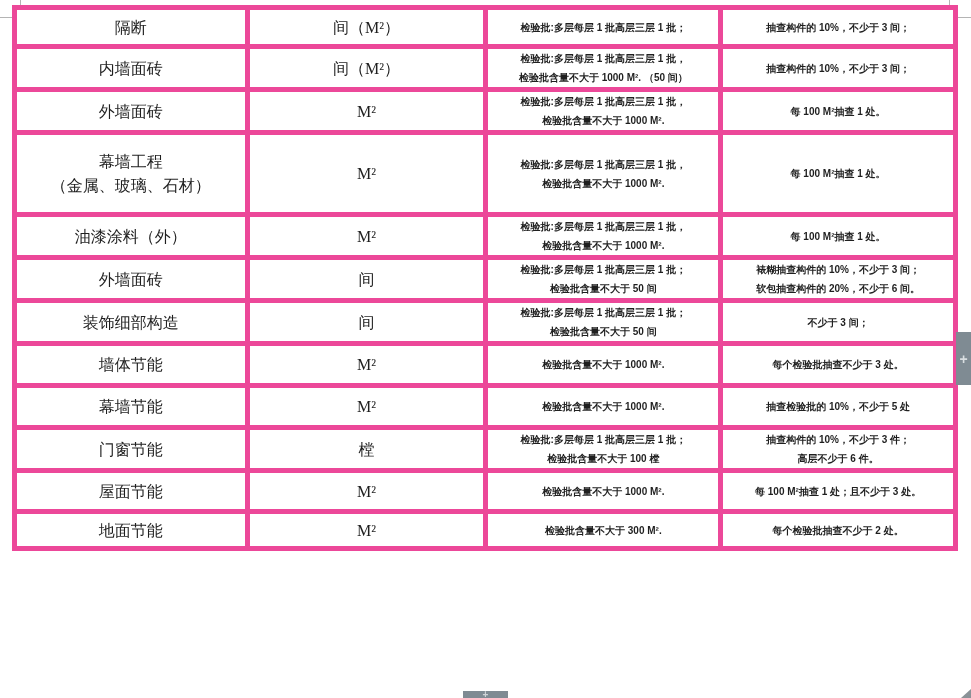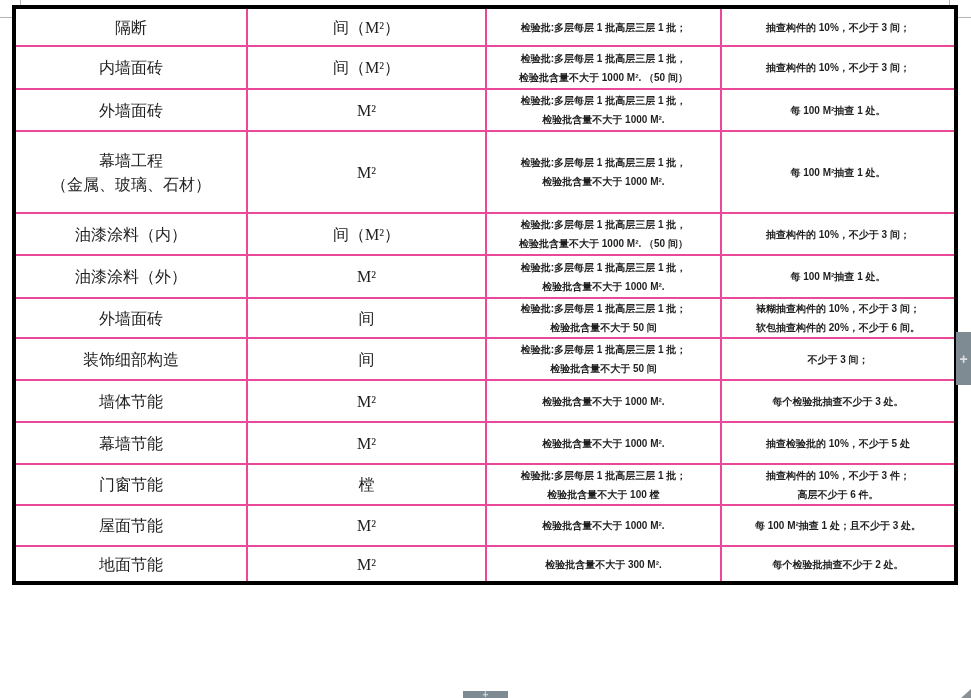--- a/index.html
+++ b/index.html
@@ -11,21 +11,21 @@
   .crop{position:absolute;background:#b4b4b4;}
   .crop.h{height:1px;}
   .crop.v{width:1px;}
   
   table.doc-table{
     position:absolute;left:12px;top:5px;width:946px;
     border-collapse:collapse;table-layout:fixed;
     border:4px solid #000000;
   }
   table.doc-table td{
-    border:2px solid #ec4899;
+    border:5px solid #ec4899;
     vertical-align:middle;text-align:center;
     overflow:hidden;padding:0 3px;
   }
   td.c-item,td.c-unit{
     font-family:"Liberation Serif", serif;
     font-size:16px;line-height:21px;
   }
   td.c-batch,td.c-sampling{
     font-family:"Liberation Sans", sans-serif;
     font-weight:bold;font-size:10px;line-height:19px;
@@ -112,33 +112,20 @@
         </td>
         <td class="c-unit">M²</td>
         <td class="c-batch">
           <div>检验批:多层每层 1 批高层三层 1 批，</div>
           <div>检验批含量不大于 1000 M².</div>
         </td>
         <td class="c-sampling">
           <div>每 100 M²抽查 1 处。</div>
         </td>
       </tr>
-      <tr style="height: 42px;">
-        <td class="c-item">
-          <div class="item-line">油漆涂料（内）</div>
-        </td>
-        <td class="c-unit">间（M²）</td>
-        <td class="c-batch">
-          <div>检验批:多层每层 1 批高层三层 1 批，</div>
-          <div>检验批含量不大于 1000 M². （50 间）</div>
-        </td>
-        <td class="c-sampling">
-          <div>抽查构件的 10%，不少于 3 间；</div>
-        </td>
-      </tr>
       <tr style="height: 43px;">
         <td class="c-item">
           <div class="item-line">油漆涂料（外）</div>
         </td>
         <td class="c-unit">M²</td>
         <td class="c-batch">
           <div>检验批:多层每层 1 批高层三层 1 批，</div>
           <div>检验批含量不大于 1000 M².</div>
         </td>
         <td class="c-sampling">

